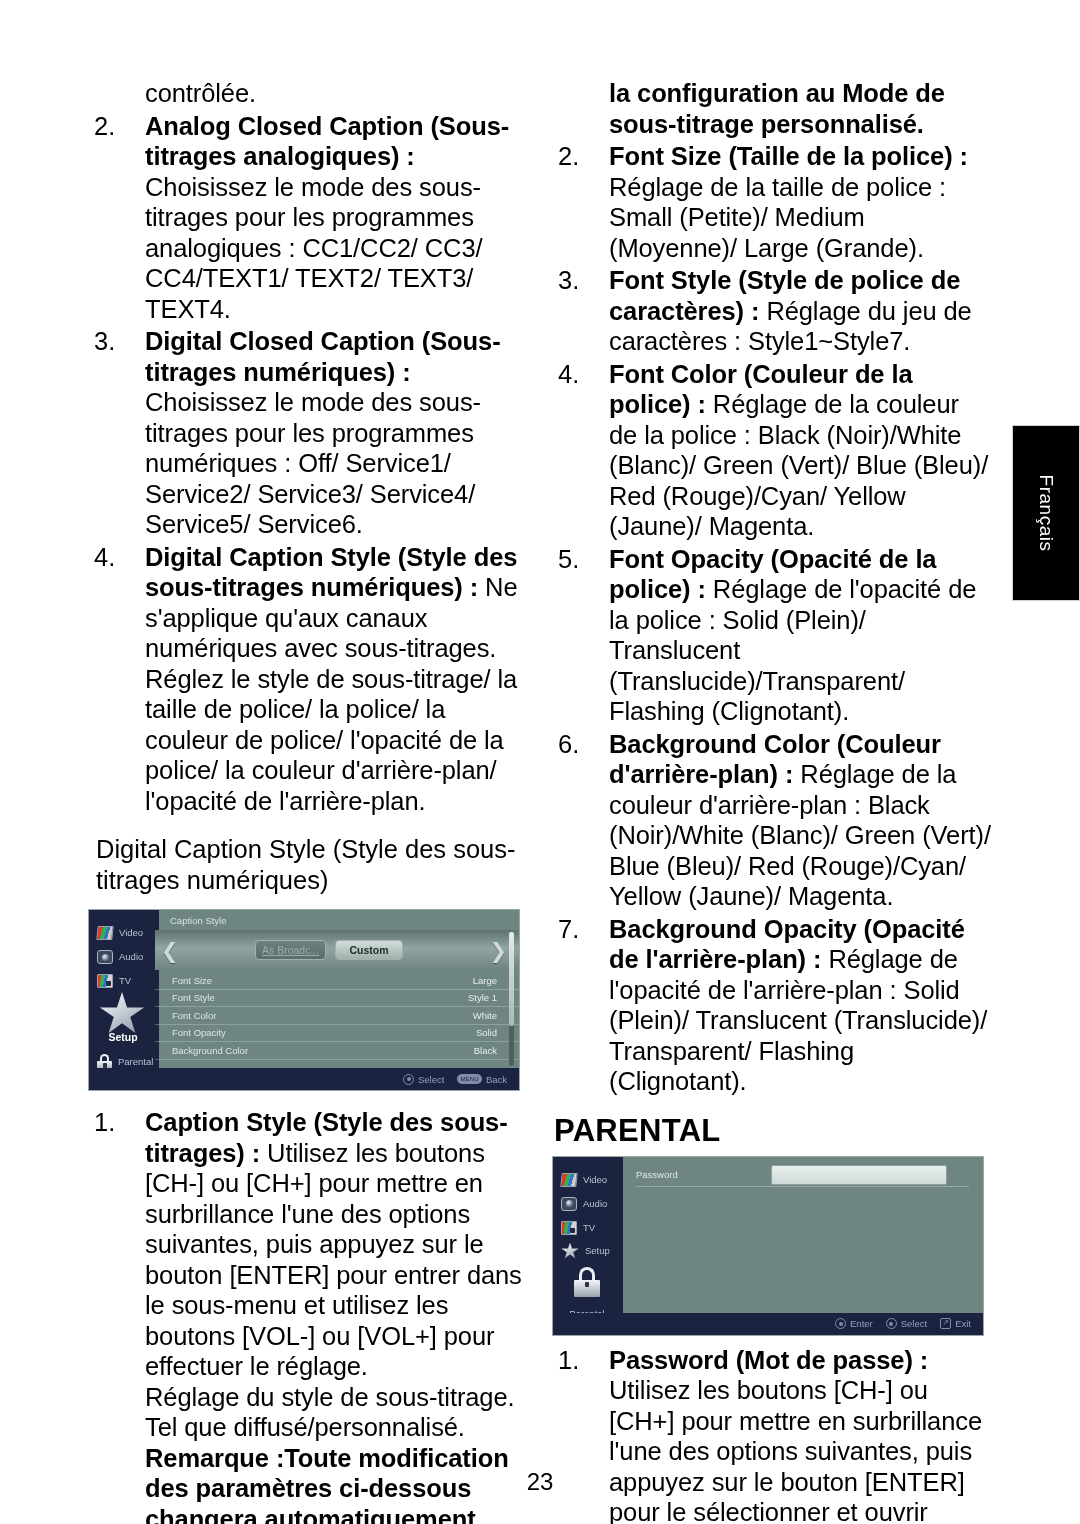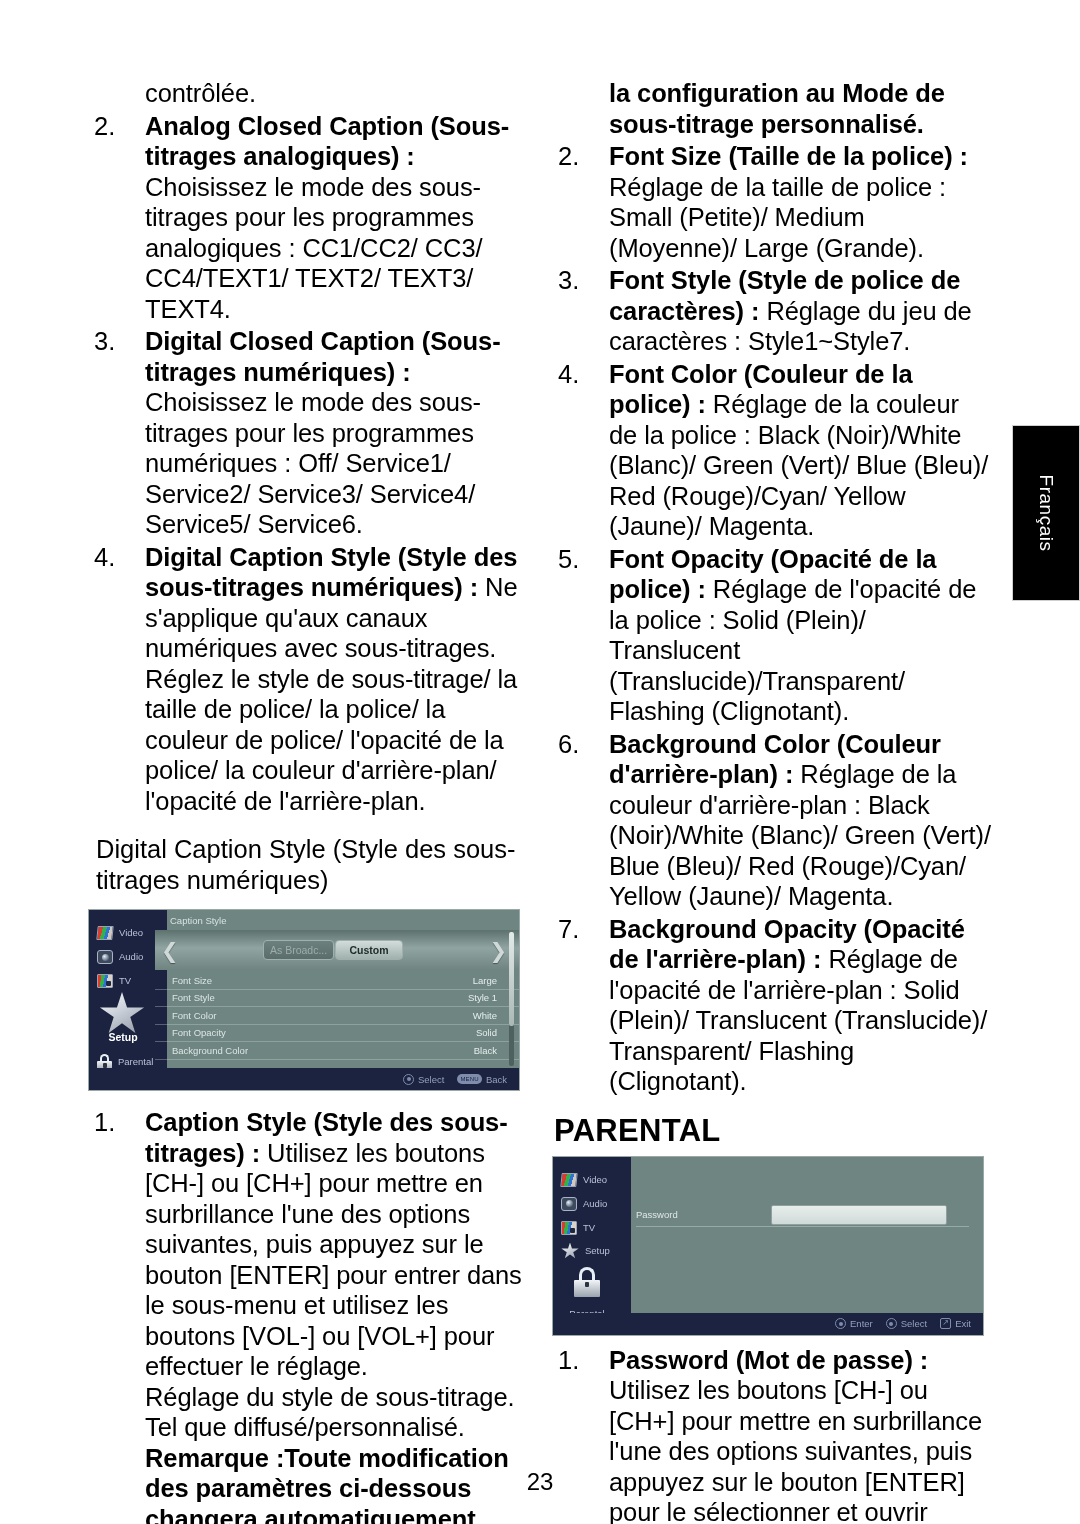--- a/index.html
+++ b/index.html
@@ -87,21 +87,21 @@
     background:#6e8582;
     border:1px solid #9aa9a6;
     font-family:"Liberation Sans", sans-serif;
     overflow:hidden;
   }
   .osd-1 { height:182px; margin-left:0px; }
   .osd-2 { height:180px; margin-left:0px; }
 
   .osd-side {
     position:absolute; left:0; top:0; bottom:0;
-    width:78px;
+    width:70px;
     background:#1b2340;
   }
   .osd-side-inner { position:relative; height:100%; }
 
   .side-item {
     position:absolute;
     left:8px;
     display:flex;
     align-items:center;
     gap:6px;
@@ -200,23 +200,24 @@
     height:20px; min-width:68px;
     border-radius:4px;
     border:1px solid #9fb0ad;
     font-size:10.5px;
     display:flex; align-items:center; justify-content:center;
     overflow:hidden;
     white-space:nowrap;
     padding:0 6px;
   }
   .tab-btn.inactive {
-    left:108px;
+    left:100px;
     background:linear-gradient(180deg,#6c807d,#5a6d6a);
     color:#9dadaa;
+    text-decoration:underline;
   }
   .tab-btn.active {
     left:180px;
     background:linear-gradient(180deg,#d3dddb,#9fb0ad);
     color:#1d2a28;
     font-weight:bold;
   }
 
   .rows { position:absolute; left:0; right:0; top:62px; }
   .row {
@@ -280,21 +281,20 @@
     width:11px;height:11px;
     border:1.5px solid #7f8cab; border-radius:2px;
     position:relative; color:#7f8cab;
     font-size:8px; line-height:8px; text-align:center;
   }
 
   
   .pw-row {
     position:absolute; left:17px; right:14px; top:10px;
     height:22px;
-    margin-top:40px;
   }
   .pw-label { position:absolute; left:0; top:2px; color:#dfe8e6; font-size:9.5px; }
   .pw-underline {
     position:absolute; left:0; right:0; top:19px; height:1px;
     background:rgba(200,215,212,.45);
   }
   .pw-input {
     position:absolute; right:22px; top:-2px;
     width:176px; height:20px;
     background:linear-gradient(180deg,#e7eeec,#cfdad8);

